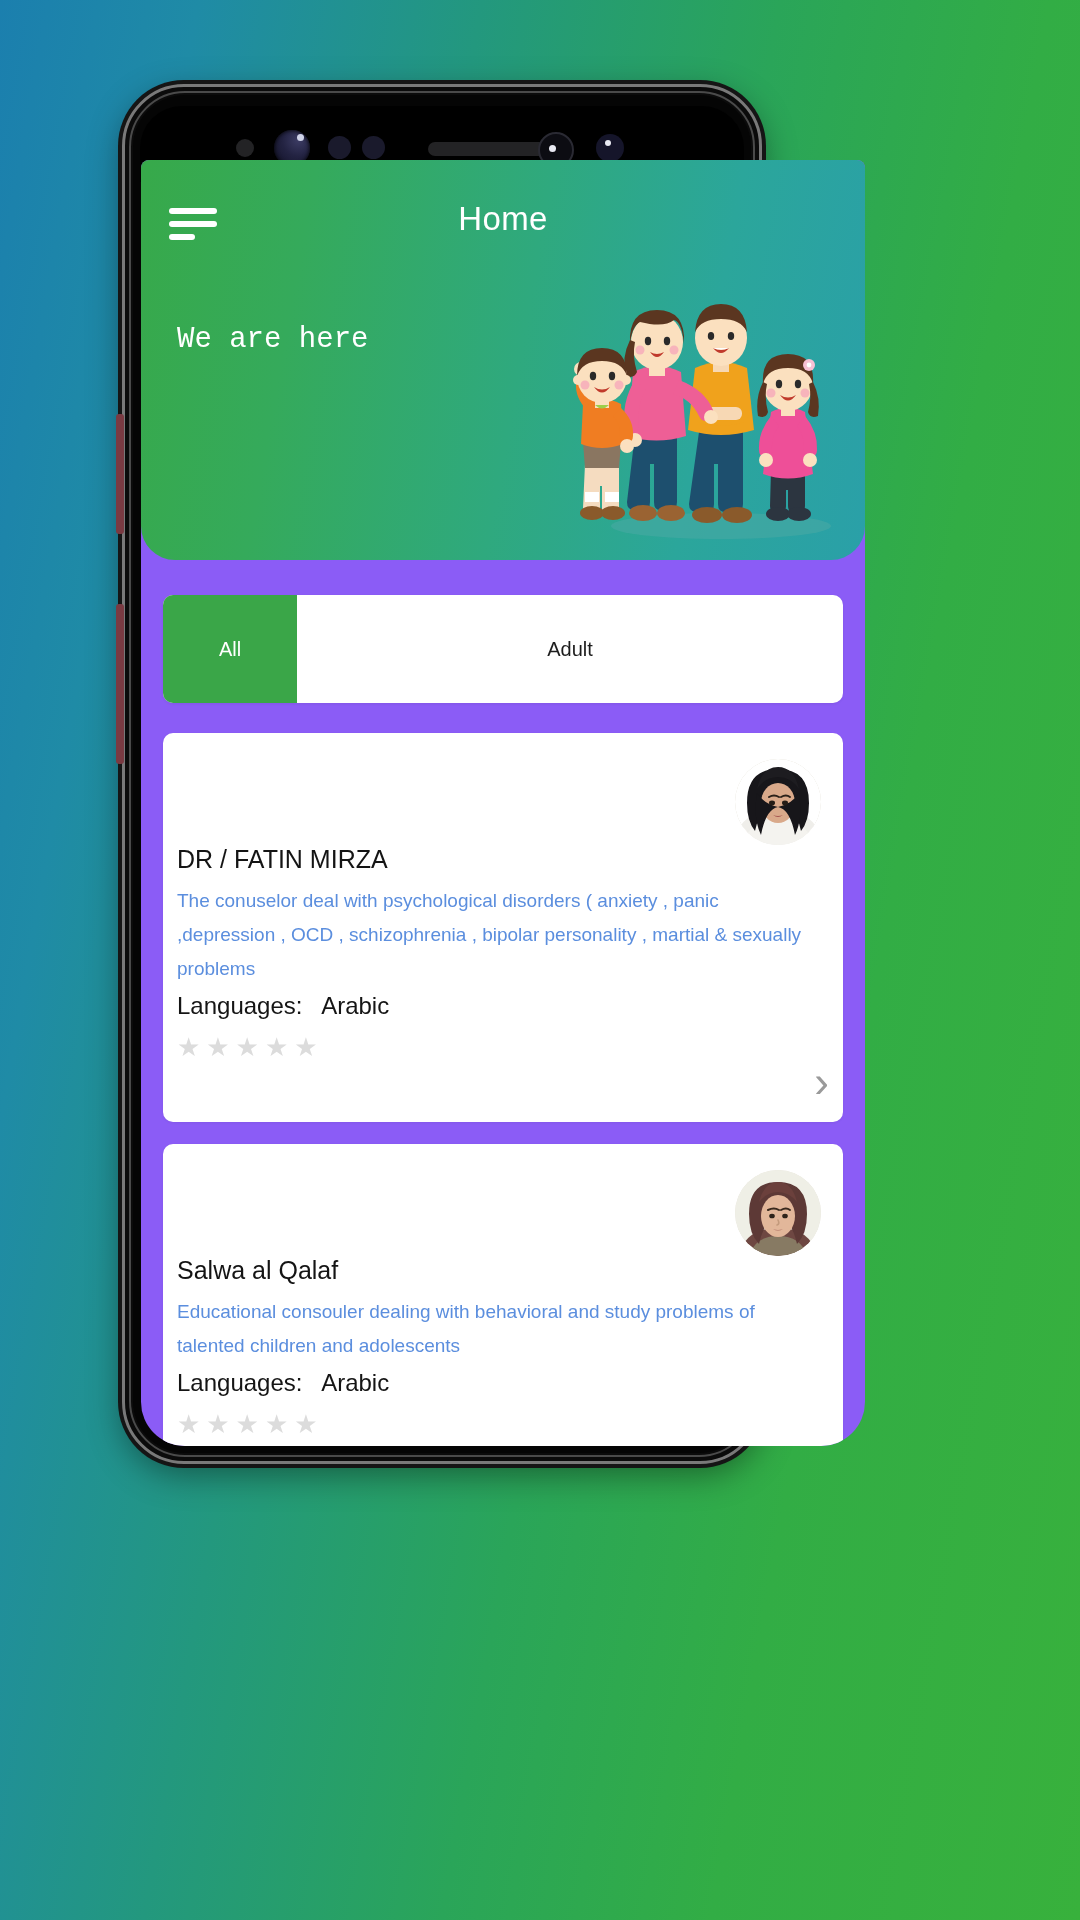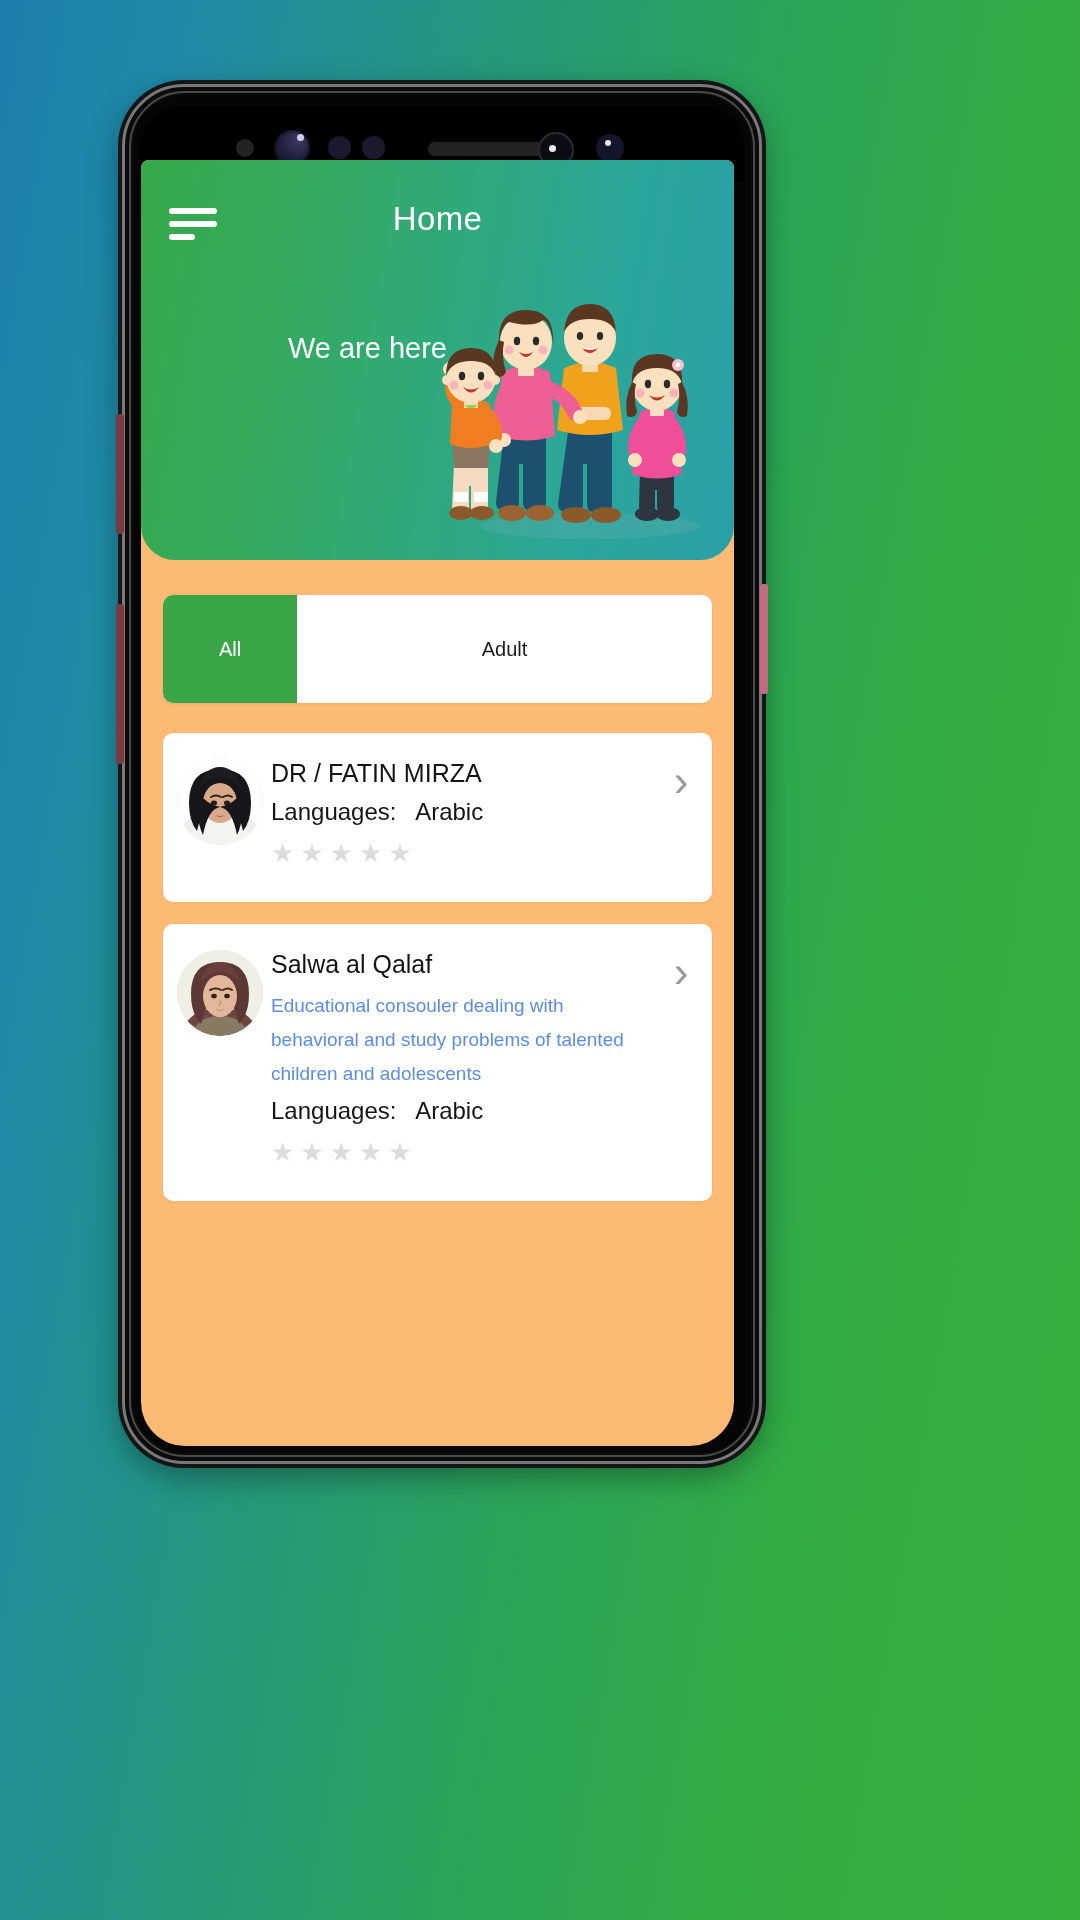--- a/index.html
+++ b/index.html
@@ -119,22 +119,22 @@
   }
   #sensor-ir-2::after {
     content:''; position:absolute; left:9px; top:6px;
     width:6px; height:6px; border-radius:50%; background:#e8e9f2;
   }
 
   
   #screen {
     position: absolute;
     left: 19px; top: 76px;
-    width: 593px; height: 1286px;
-    background: #fdba74;
+    width: 724px; height: 1286px;
+    background: #8b5cf6;
     border-radius: 8px 8px 44px 44px;
     overflow: hidden;
   }
 
   
   #hero {
     position: relative;
     height: 400px;
     background: linear-gradient(100deg,
                 #37a94a 0%,
@@ -171,26 +171,27 @@
     left: 0; right: 0; top: 40px;
     text-align: center;
     color: #ffffff;
     font-size: 33px;
     letter-spacing: .4px;
   }
 
   #hero-tagline {
     position: absolute;
     left: 36px;
-    top: 160px;
+    top: 152px;
     width: 270px;
     color: #ffffff;
     font-size: 29px;
     line-height: 56px;
-    text-align: right;
+    text-align: left;
+    font-family: Liberation Mono, monospace;
   }
   #hero-tagline span { display: block; }
   #hero-tagline span:nth-child(1){ padding-right: 0px; }
   #hero-tagline span:nth-child(2){ padding-left: 30px; }
   #hero-tagline span:nth-child(3){ padding-left: 46px; }
 
   
   #family-illustration {
     position: absolute;
     right: 4px;
@@ -230,24 +231,25 @@
   #tab-children { flex: 1 1 auto; max-width: 190px; }
   #tab-adult { flex: 1 1 auto; }
 
   
   #cards { padding: 30px 22px 0 22px; }
   .card {
     position: relative;
     background: #ffffff;
     border-radius: 10px;
     margin-bottom: 22px;
-    padding: 26px 14px 36px 14px;
+    padding: 26px 14px 18px 14px;
     display: flex;
-    align-items: flex-start;
+    align-items: flex-end;
     box-shadow: 0 1px 3px rgba(0,0,0,.06);
+    flex-direction: column;
   }
   .avatar {
     flex: 0 0 86px;
     width: 86px; height: 86px;
     border-radius: 50%;
     margin-right: 8px;
     overflow: hidden;
     background: #e9e6dd;
   }
   .card-body { flex: 1 1 auto; padding-right: 10px; }
@@ -492,20 +494,21 @@
 
                 <ellipse cx="37" cy="44" rx="3" ry="2.4" fill="#241c16"></ellipse>
                 <ellipse cx="50" cy="44" rx="3" ry="2.4" fill="#241c16"></ellipse>
 
                 <path d="M38 56 q5 4 10 0 q-5 2 -10 0 z" fill="#a4544f"></path>
               </g>
             </svg>
           </div>
           <div class="card-body">
             <h3 class="provider-name">DR / FATIN MIRZA</h3>
+            <p class="provider-desc">The conuselor  deal with psychological disorders ( anxiety , panic ,depression , OCD , schizophrenia , bipolar personality , martial &amp; sexually problems</p>
             <p class="provider-langs">
               <span>Languages:</span>
               &nbsp;
               <span>Arabic</span>
             </p>
             <div class="stars">★★★★★</div>
           </div>
           <div class="chevron">›</div>
         </div>
 

